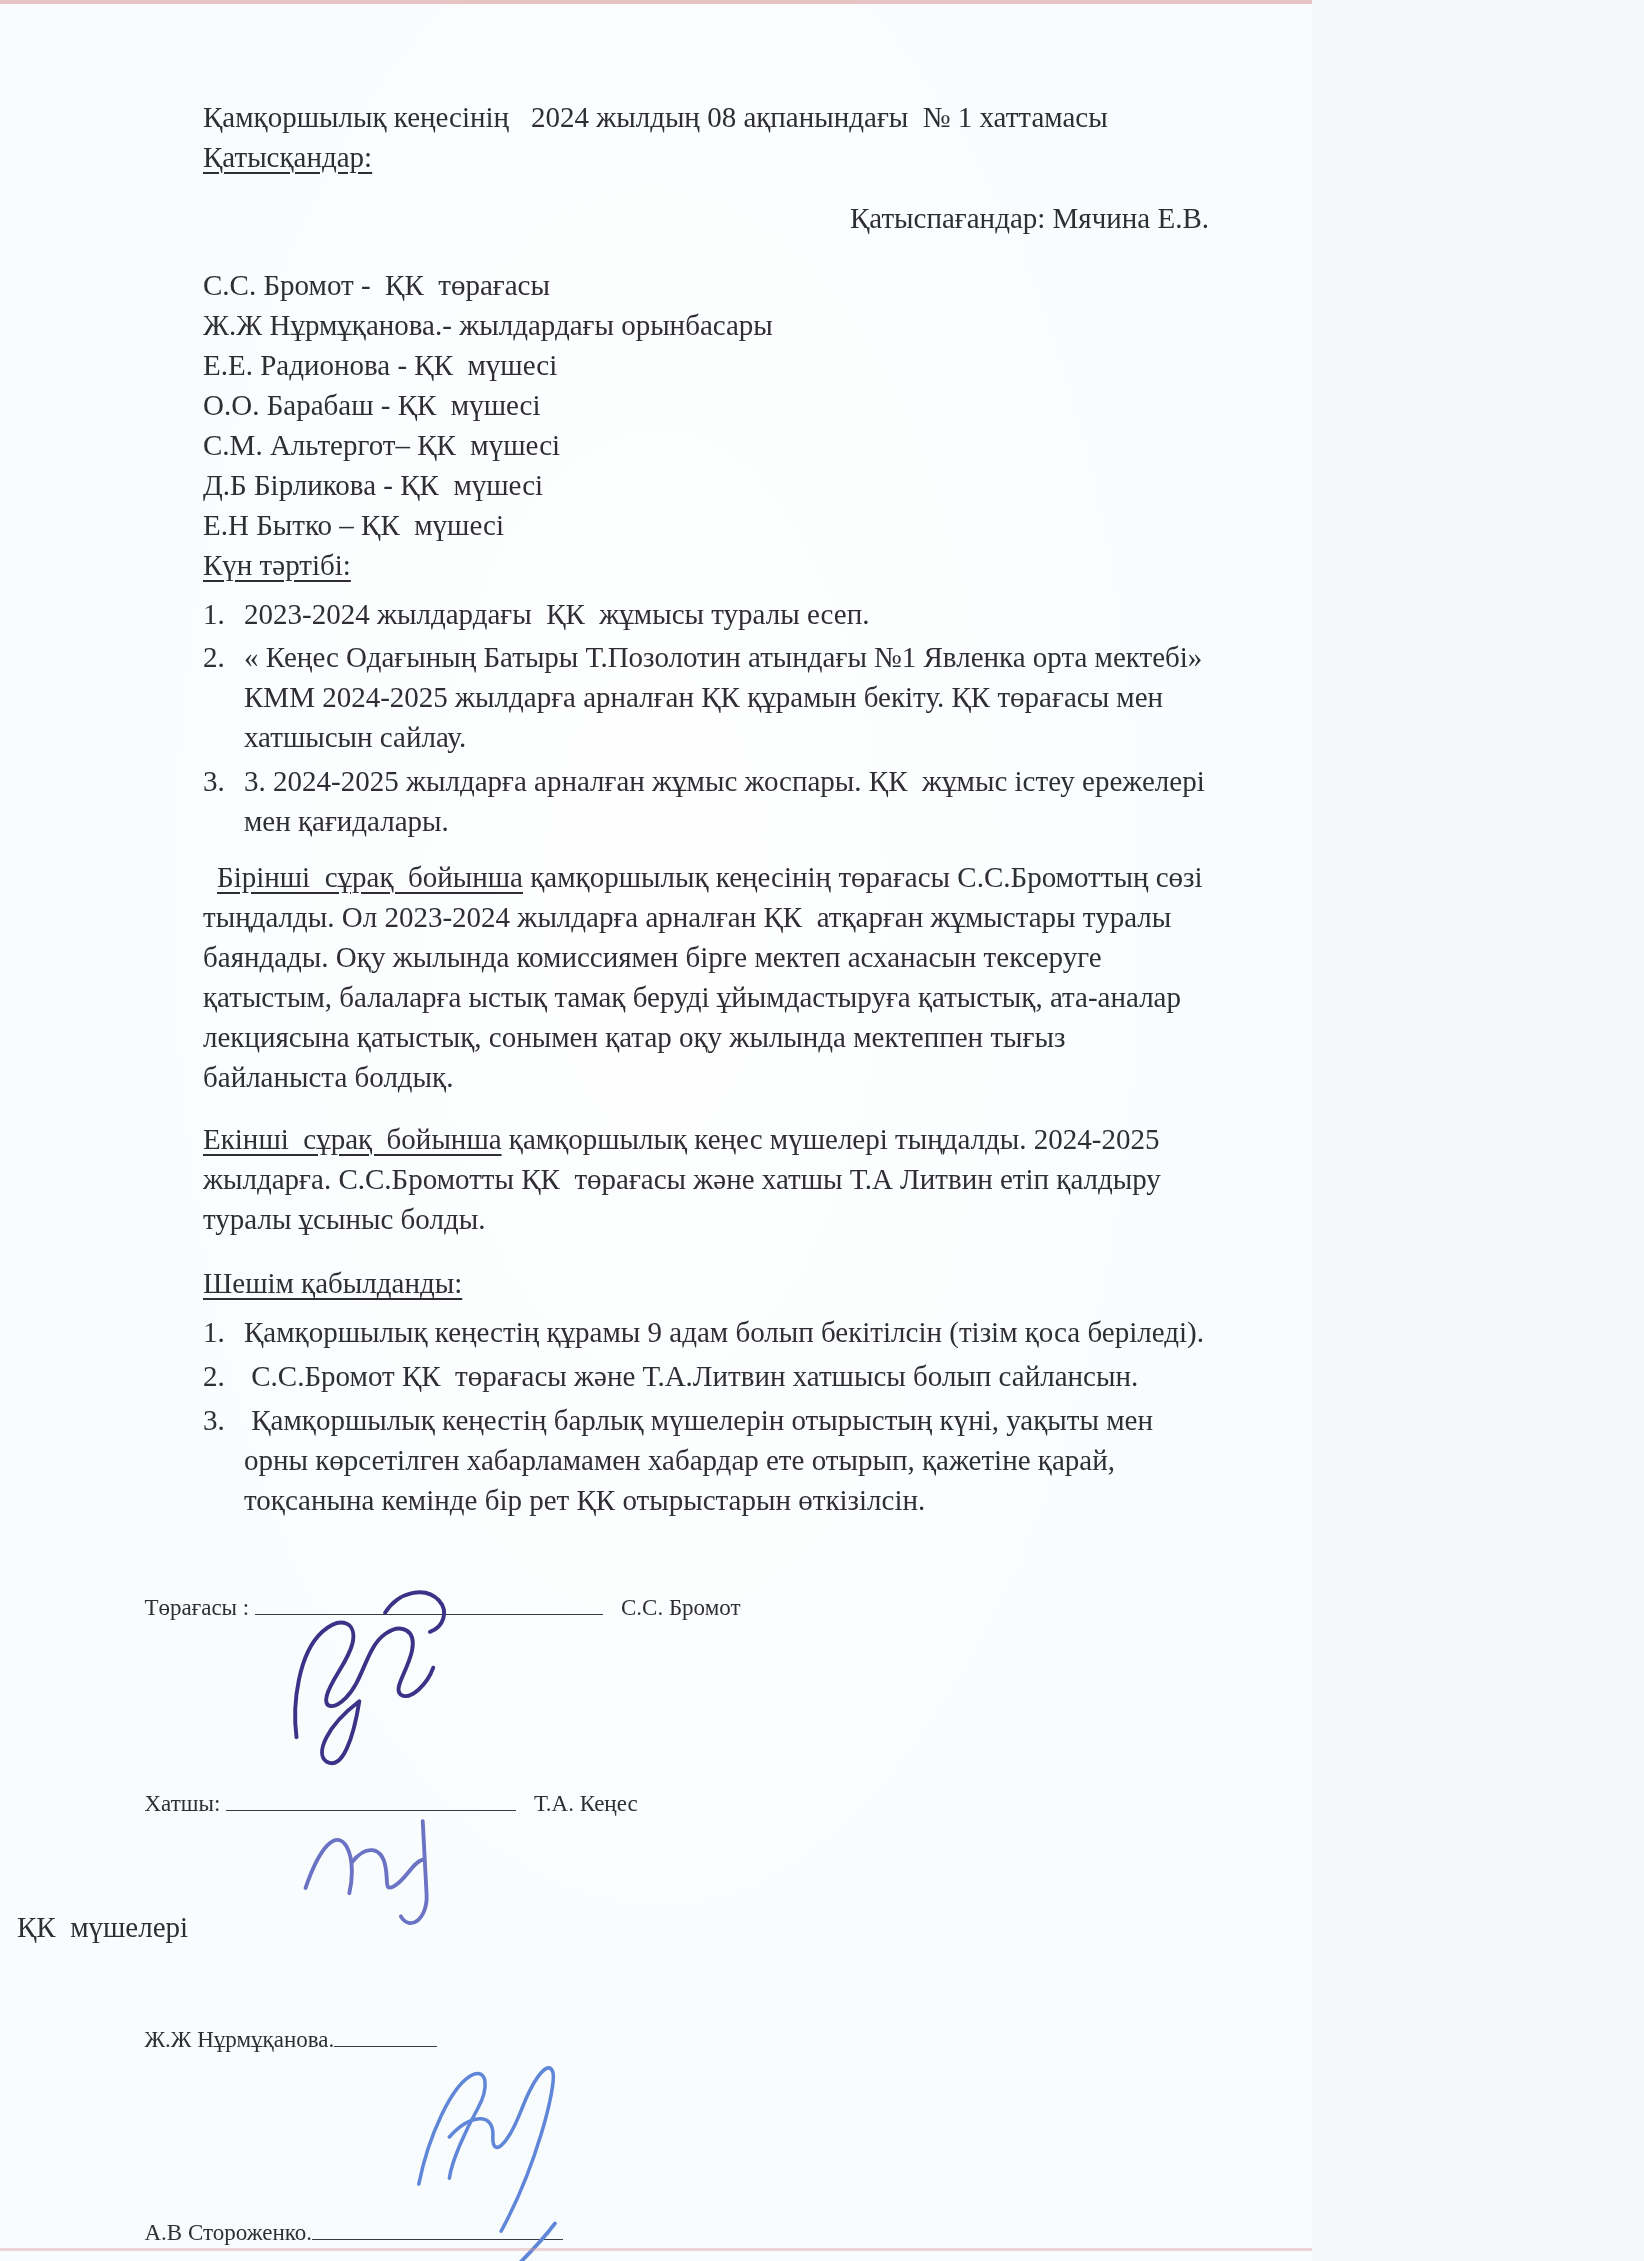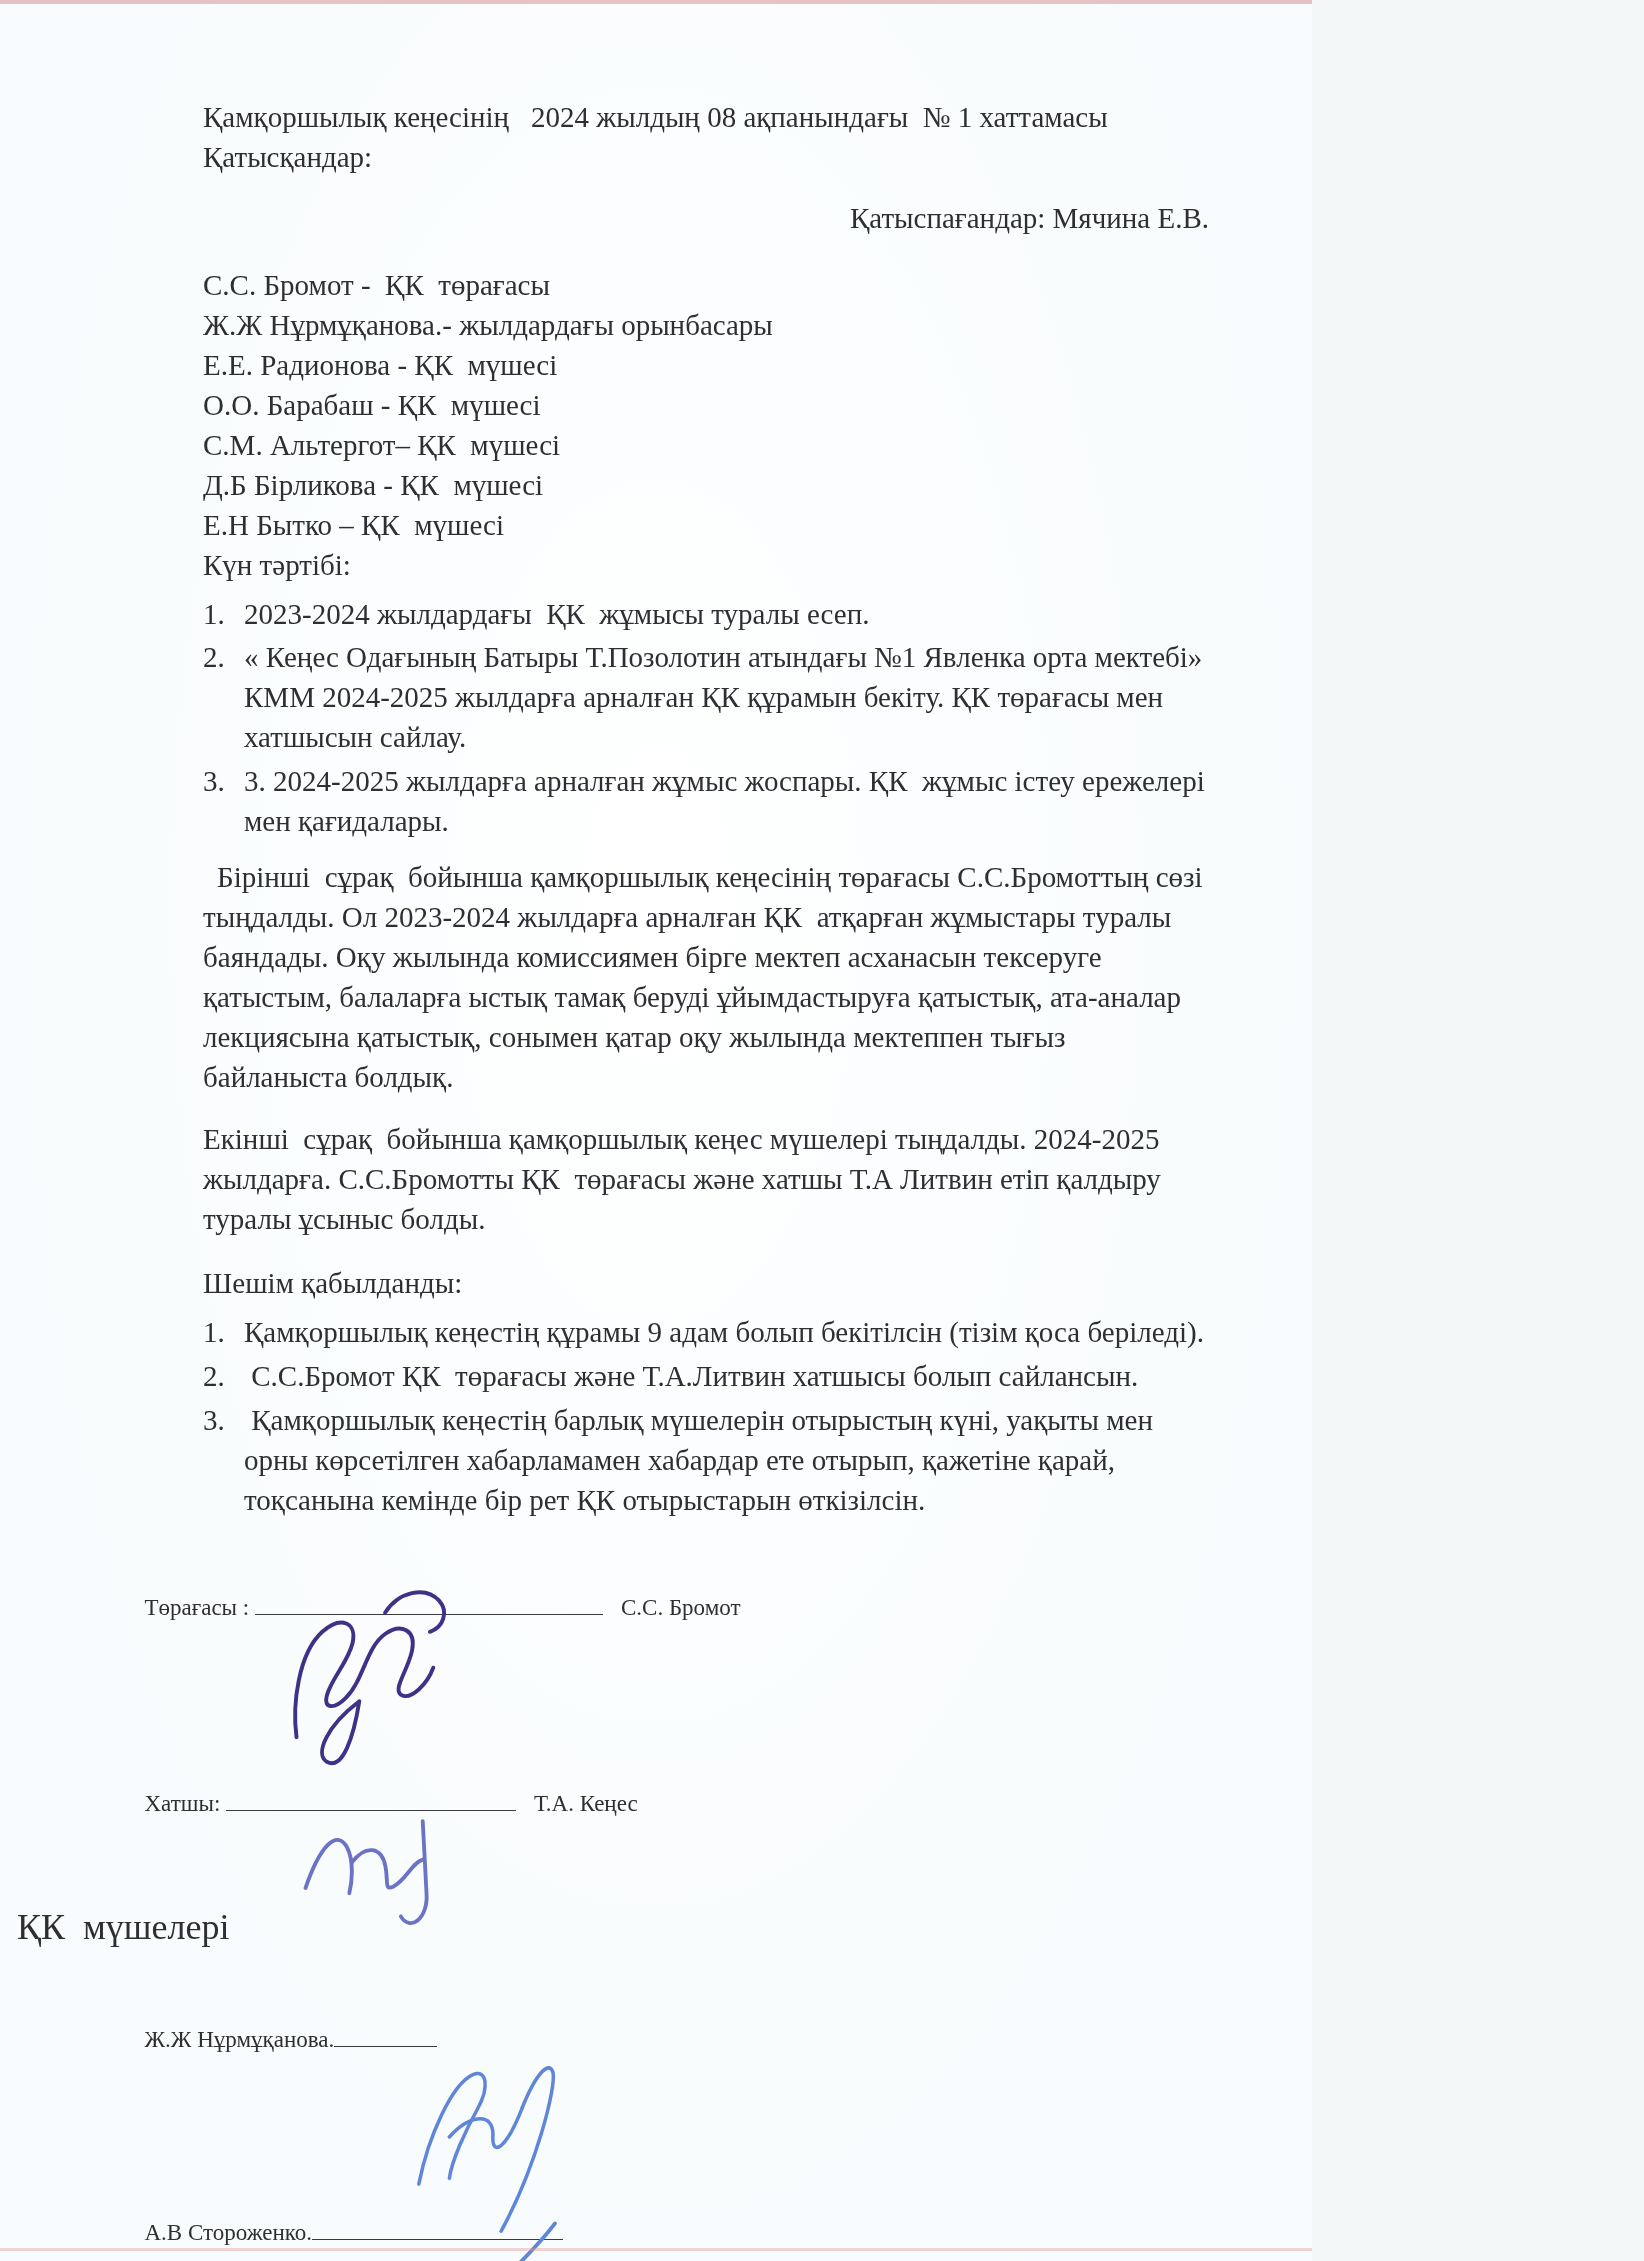--- a/index.html
+++ b/index.html
@@ -18,40 +18,40 @@
       #fbfdfe;
     box-sizing:border-box;
     padding:97px 103px 0 203px;
     overflow:hidden;
   }
   
   .page::before{content:"";position:absolute;left:0;top:0;width:100%;height:3.9px;background:rgba(196,90,90,.35);}
   .page::after{content:"";position:absolute;left:0;bottom:10.3px;width:100%;height:3.2px;background:rgba(222,150,150,.40);}
   .t{white-space:pre-wrap;}
   .line-block{font-size:29px;line-height:40px;}
-  .u{text-decoration-thickness:1.9px;text-underline-offset:5.2px;}
+  .u{text-decoration:underline;text-decoration-thickness:1.9px;text-underline-offset:5.2px;}
   .absent{ text-align:right; margin-top:20.6px;}
   .attendees{margin-top:27px;}
   .agenda,.decisions-list{margin-top:9px;}
   .oli{display:flex;font-size:29px;line-height:40px;margin-top:3.9px;}
   .oli .num{flex:0 0 41px;}
   .oli .txt{flex:1;white-space:pre-wrap;max-width:1276px;}
   p.body-par{font-size:29px;line-height:40px;margin:15.5px 0 0 0;max-width:1311px;white-space:pre-wrap;}
   p.par1{text-indent:14px;}
   p.par2{margin-top:22px;}
   p.par3{margin-top:23px;text-indent:35px;}
   .dec-heading{margin-top:24.5px;}
   
   .sigs{margin-left:-93px;margin-top:28px;}
   .sig-row{position:relative;font-size:23px;line-height:40px;white-space:pre-wrap;}
   .sig-row .blank{display:inline-block;border-bottom:1.9px solid #3a3a40;height:6.4px;}
   .sig-row svg{position:absolute;pointer-events:none;}
   .row-chair{margin-top:0;}
   .row-secr{margin-top:36px;}
-  .members-heading{font-size:36px;line-height:40px;margin-top:2.6px;margin-left:-93px;}
+  .members-heading{font-size:29px;line-height:40px;margin-top:2.6px;margin-left:-93px;}
   .row-m{margin-top:33px;}
   .name-after{margin-left:18px;}
 </style>
 </head>
 <body>
 
 <div class="page">
 
   <div class="line-block t">Қамқоршылық кеңесінің   2024 жылдың 08 ақпанындағы  № 1 хаттамасы</div>
   <div class="line-block"><span class="u t">Қатысқандар:</span></div>

